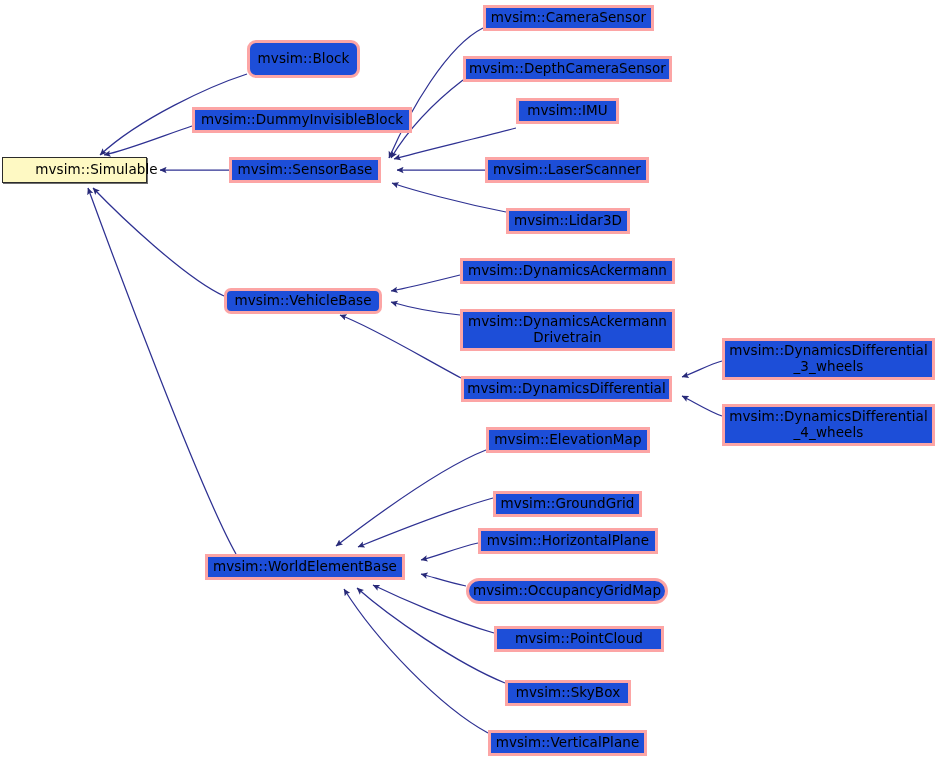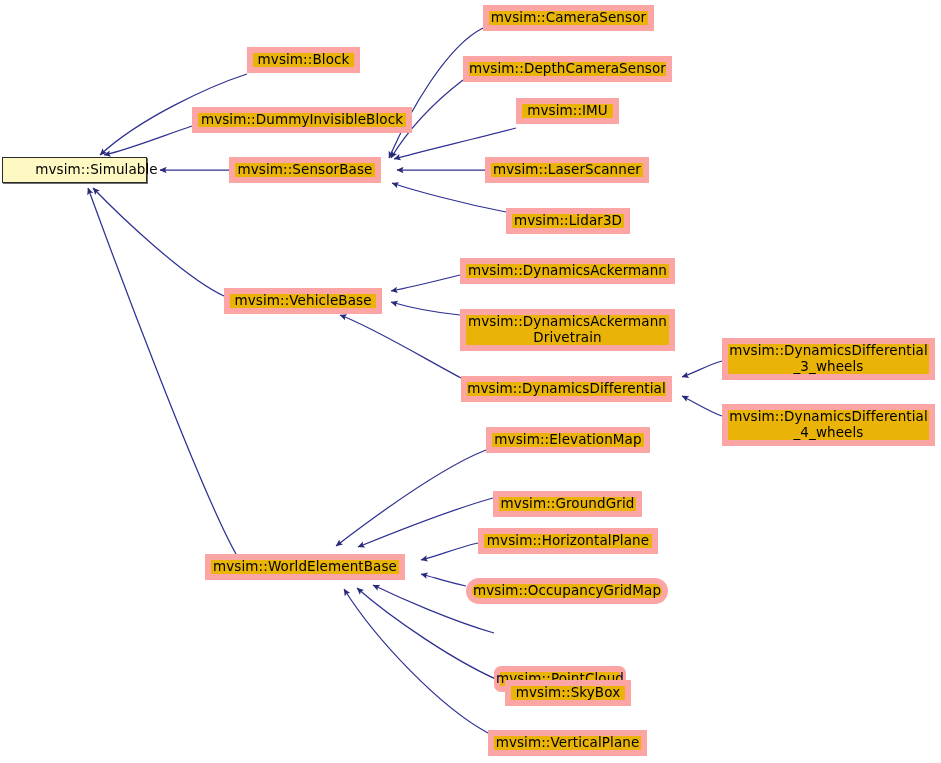--- a/index.html
+++ b/index.html
@@ -9,22 +9,22 @@
     width:941px;
     height:763px;
     background:#ffffff;
     font-family:"DejaVu Sans","Liberation Sans",sans-serif;
     overflow:hidden;
   }
   #edges{position:absolute;left:0;top:0;width:941px;height:763px;}
   .node{
     position:absolute;
     box-sizing:border-box;
-    border:6px solid #fca5a5;
-    background:#eab308;
+    border:3px solid #fca5a5;
+    background:#1d4ed8;
     color:#000000;
     font-size:13.5px;
     line-height:1.12;
     display:flex;
     align-items:center;
     justify-content:center;
     text-align:center;
     white-space:pre-line;
     letter-spacing:0.1px;
     z-index:5;
@@ -67,40 +67,40 @@
       <path d="M 493,498 C 450,510 390,534 358,547" fill="none" stroke="#2e3192" stroke-width="1.25" marker-end="url(#arrowhead)"></path>
       <path d="M 478,543 C 456,548 438,556 421,560" fill="none" stroke="#2e3192" stroke-width="1.25" marker-end="url(#arrowhead)"></path>
       <path d="M 466,586 C 450,583 436,578 421,574" fill="none" stroke="#2e3192" stroke-width="1.25" marker-end="url(#arrowhead)"></path>
       <path d="M 494,633 C 452,621 400,598 373,585" fill="none" stroke="#2e3192" stroke-width="1.25" marker-end="url(#arrowhead)"></path>
       <path d="M 505,683 C 456,663 390,617 357,588" fill="none" stroke="#2e3192" stroke-width="1.25" marker-end="url(#arrowhead)"></path>
       <path d="M 488,733 C 440,707 376,640 344,589" fill="none" stroke="#2e3192" stroke-width="1.25" marker-end="url(#arrowhead)"></path>
     </svg>
 
   <div id="node-layer">
       <div class="node root" style="left: 2px; top: 157px; width: 145px; height: 26px;">mvsim::Simulable</div>
-      <div class="node" style="left: 247px; top: 47px; width: 113px; height: 26px;">mvsim::Block</div>
+      <div class="node" style="left: 247px; top: 40px; width: 113px; height: 38px; border-radius: 9px;">mvsim::Block</div>
       <div class="node" style="left: 192px; top: 107px; width: 220px; height: 26px;">mvsim::DummyInvisibleBlock</div>
       <div class="node" style="left: 229px; top: 157px; width: 152px; height: 26px;">mvsim::SensorBase</div>
       <div class="node" style="left: 483px; top: 5px; width: 171px; height: 26px;">mvsim::CameraSensor</div>
       <div class="node" style="left: 463px; top: 56px; width: 209px; height: 26px;">mvsim::DepthCameraSensor</div>
       <div class="node" style="left: 516px; top: 98px; width: 103px; height: 26px;">mvsim::IMU</div>
       <div class="node" style="left: 485px; top: 157px; width: 164px; height: 26px;">mvsim::LaserScanner</div>
       <div class="node" style="left: 506px; top: 208px; width: 124px; height: 26px;">mvsim::Lidar3D</div>
-      <div class="node" style="left: 224px; top: 288px; width: 158px; height: 26px;">mvsim::VehicleBase</div>
+      <div class="node" style="left: 224px; top: 288px; width: 158px; height: 26px; border-radius: 7px;">mvsim::VehicleBase</div>
       <div class="node" style="left: 460px; top: 258px; width: 215px; height: 26px;">mvsim::DynamicsAckermann</div>
       <div class="node two-line" style="left: 460px; top: 309px; width: 215px; height: 42px;">mvsim::DynamicsAckermann
 Drivetrain</div>
       <div class="node" style="left: 461px; top: 376px; width: 211px; height: 26px;">mvsim::DynamicsDifferential</div>
       <div class="node two-line" style="left: 722px; top: 338px; width: 213px; height: 42px;">mvsim::DynamicsDifferential
 _3_wheels</div>
       <div class="node two-line" style="left: 722px; top: 404px; width: 213px; height: 42px;">mvsim::DynamicsDifferential
 _4_wheels</div>
       <div class="node" style="left: 205px; top: 554px; width: 200px; height: 26px; text-align: right;">mvsim::WorldElementBase</div>
       <div class="node" style="left: 486px; top: 427px; width: 164px; height: 26px;">mvsim::ElevationMap</div>
       <div class="node" style="left: 493px; top: 477px; width: 149px; height: 26px; margin-top: 14px;">mvsim::GroundGrid</div>
       <div class="node" style="left: 478px; top: 528px; width: 180px; height: 26px;">mvsim::HorizontalPlane</div>
       <div class="node" style="left: 466px; top: 578px; width: 202px; height: 26px; border-radius: 13px;">mvsim::OccupancyGridMap</div>
-      <div class="node" style="left: 494px; top: 666px; width: 132px; height: 26px; border-radius: 7px;">mvsim::PointCloud</div>
+      <div class="node" style="left: 494px; top: 626px; width: 170px; height: 26px;">mvsim::PointCloud</div>
       <div class="node" style="left: 505px; top: 680px; width: 126px; height: 26px;">mvsim::SkyBox</div>
       <div class="node" style="left: 488px; top: 730px; width: 159px; height: 26px;">mvsim::VerticalPlane</div>
     </div>
 
 </div>
 
 </body></html>

